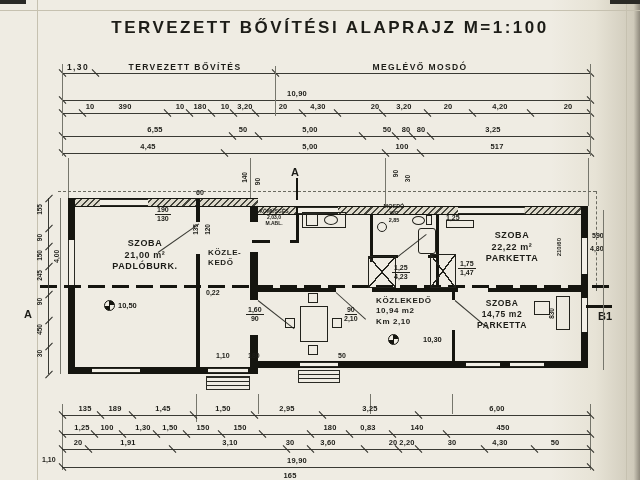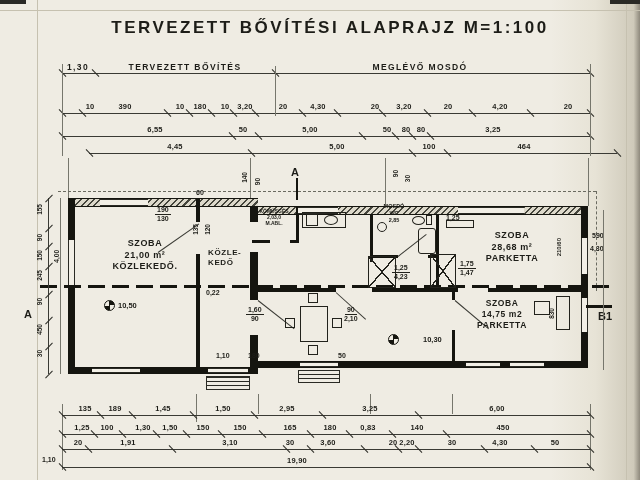--- a/index.html
+++ b/index.html
@@ -78,20 +78,26 @@
   <div class="dimrow hdr" style="left:62px;top:62px;width:528px;">
       <b class="dline"></b>
       <i class="tick" style="left: 0px;"></i>
       <i class="tick" style="left: 33px;"></i>
       <i class="tick" style="left: 213px;"></i>
       <i class="tick" style="left: 528px;"></i>
       <span class="dlab" style="left: 16px;">1,30</span>
       <span class="dlab" style="left: 123px;">TERVEZETT BŐVÍTÉS</span>
       <span class="dlab" style="left: 358px;">MEGLÉVŐ MOSDÓ</span>
     </div>
+  <div class="dimrow" style="left:62px;top:89px;width:528px;">
+      <b class="dline"></b>
+      <i class="tick" style="left: 0px;"></i>
+      <i class="tick" style="left: 528px;"></i>
+      <span class="dlab" style="left: 235px;">10,90</span>
+    </div>
   <div class="dimrow" style="left:62px;top:102px;width:528px;">
       <b class="dline"></b>
       <i class="tick" style="left: 0px;"></i>
       <i class="tick" style="left: 20px;"></i>
       <i class="tick" style="left: 105px;"></i>
       <i class="tick" style="left: 127px;"></i>
       <i class="tick" style="left: 149px;"></i>
       <i class="tick" style="left: 171px;"></i>
       <i class="tick" style="left: 193px;"></i>
       <i class="tick" style="left: 240px;"></i>
@@ -126,31 +132,31 @@
       <i class="tick" style="left: 368px;"></i>
       <i class="tick" style="left: 528px;"></i>
       <span class="dlab" style="left: 93px;">6,55</span>
       <span class="dlab" style="left: 181px;">50</span>
       <span class="dlab" style="left: 248px;">5,00</span>
       <span class="dlab" style="left: 325px;">50</span>
       <span class="dlab" style="left: 344px;">80</span>
       <span class="dlab" style="left: 359px;">80</span>
       <span class="dlab" style="left: 431px;">3,25</span>
     </div>
-  <div class="dimrow" style="left:62px;top:142px;width:528px;margin-left:27px;">
+  <div class="dimrow" style="left:62px;top:142px;width:528px;">
       <b class="dline"></b>
       <i class="tick" style="left: 0px;"></i>
       <i class="tick" style="left: 162px;"></i>
       <i class="tick" style="left: 323px;"></i>
       <i class="tick" style="left: 358px;"></i>
       <i class="tick" style="left: 528px;"></i>
       <span class="dlab" style="left: 86px;">4,45</span>
       <span class="dlab" style="left: 248px;">5,00</span>
       <span class="dlab" style="left: 340px;">100</span>
-      <span class="dlab" style="left: 435px;">464</span>
+      <span class="dlab" style="left: 435px;">517</span>
     </div>
 
   <div class="ext" style="left:62px;top:64px;height:92px;"></div>
   <div class="ext" style="left:590px;top:64px;height:92px;"></div>
   <div class="ext" style="left:275px;top:66px;height:50px;"></div>
   <div class="ext" style="left:250px;top:158px;height:42px;"></div>
   <div class="ext" style="left:385px;top:158px;height:48px;"></div>
   <div class="ext" style="left:68px;top:158px;height:40px;"></div>
   <div class="ext" style="left:588px;top:158px;height:48px;"></div>
 
@@ -225,40 +231,45 @@
   <div class="box" style="left:308px;top:345px;width:10px;height:10px;"></div>
   <div class="box" style="left:285px;top:318px;width:10px;height:10px;"></div>
   <div class="box" style="left:332px;top:318px;width:10px;height:10px;"></div>
   <div class="box" style="left:534px;top:301px;width:16px;height:14px;"></div>
   <div class="box" style="left:556px;top:296px;width:14px;height:34px;"></div>
   <div class="box" style="left:446px;top:220px;width:28px;height:8px;"></div>
 
   <div class="room" style="left:100px;top:238px;width:90px;">
       <div>SZOBA</div>
       <div>21,00 m²</div>
-      <div>KÖZLEKEDŐ.</div>
+      <div>PADLÓBURK.</div>
     </div>
   <div class="room left" style="left:208px;top:248px;width:44px;font-size:8px;">
       <div>KÖZLE-</div>
       <div>KEDŐ</div>
     </div>
   <div class="room small" style="left:253px;top:208px;width:42px;">
       <div>KÖMÜSGÉS</div>
       <div>2,03,0</div>
       <div>M.ABL.</div>
     </div>
   <div class="room tiny" style="left:378px;top:203px;width:32px;">
       <div>MOSDÓ</div>
       <div>WC</div>
       <div>2,85</div>
     </div>
   <div class="room" style="left:468px;top:230px;width:88px;">
       <div>SZOBA</div>
-      <div>28,68 m²</div>
+      <div>22,22 m²</div>
       <div>PARKETTA</div>
+    </div>
+  <div class="room left" style="left:376px;top:296px;width:72px;font-size:8px;">
+      <div>KÖZLEKEDŐ</div>
+      <div>10,94 m2</div>
+      <div>Km 2,10</div>
     </div>
   <div class="room" style="left:460px;top:298px;width:84px;font-size:8.5px;">
       <div>SZOBA</div>
       <div>14,75 m2</div>
       <div>PARKETTA</div>
     </div>
 
   <div class="lvl" style="left:104px;top:300px;">
     <span class="bm"></span>
     <span>10,50</span>
@@ -367,21 +378,21 @@
       <i class="tick" style="left: 287px;"></i>
       <i class="tick" style="left: 330px;"></i>
       <i class="tick" style="left: 384px;"></i>
       <i class="tick" style="left: 528px;"></i>
       <span class="dlab" style="left: 20px;">1,25</span>
       <span class="dlab" style="left: 45px;">100</span>
       <span class="dlab" style="left: 81px;">1,30</span>
       <span class="dlab" style="left: 108px;">1,50</span>
       <span class="dlab" style="left: 141px;">150</span>
       <span class="dlab" style="left: 178px;">150</span>
-      <span class="dlab" style="left: 228px;">165</span>
+      <span class="dlab" style="left: 228px; margin-top: 48px;">165</span>
       <span class="dlab" style="left: 268px;">180</span>
       <span class="dlab" style="left: 306px;">0,83</span>
       <span class="dlab" style="left: 355px;">140</span>
       <span class="dlab" style="left: 441px;">450</span>
     </div>
   <div class="dimrow" style="left:62px;top:438px;width:528px;">
       <b class="dline"></b>
       <i class="tick" style="left: 0px;"></i>
       <i class="tick" style="left: 26px;"></i>
       <i class="tick" style="left: 110px;"></i>

